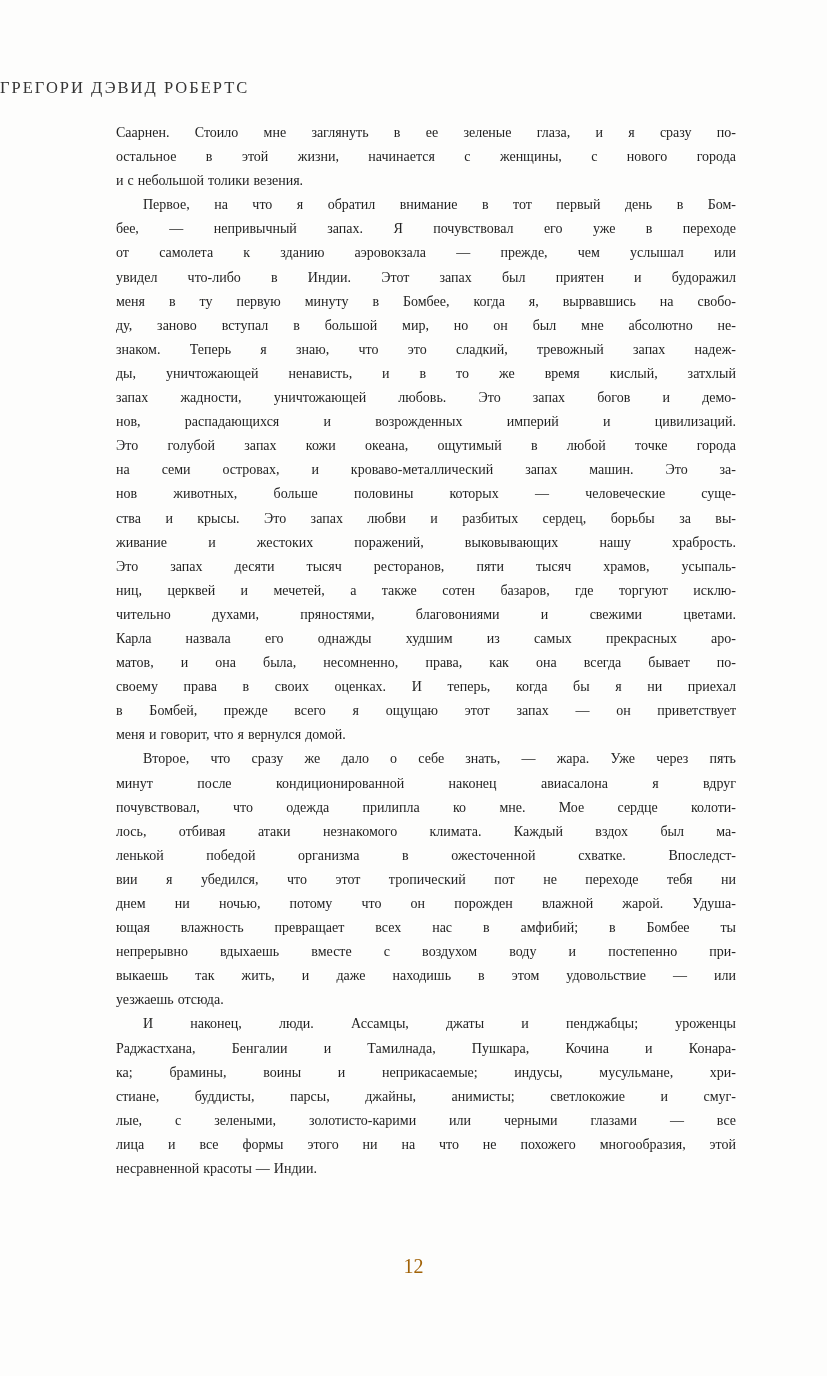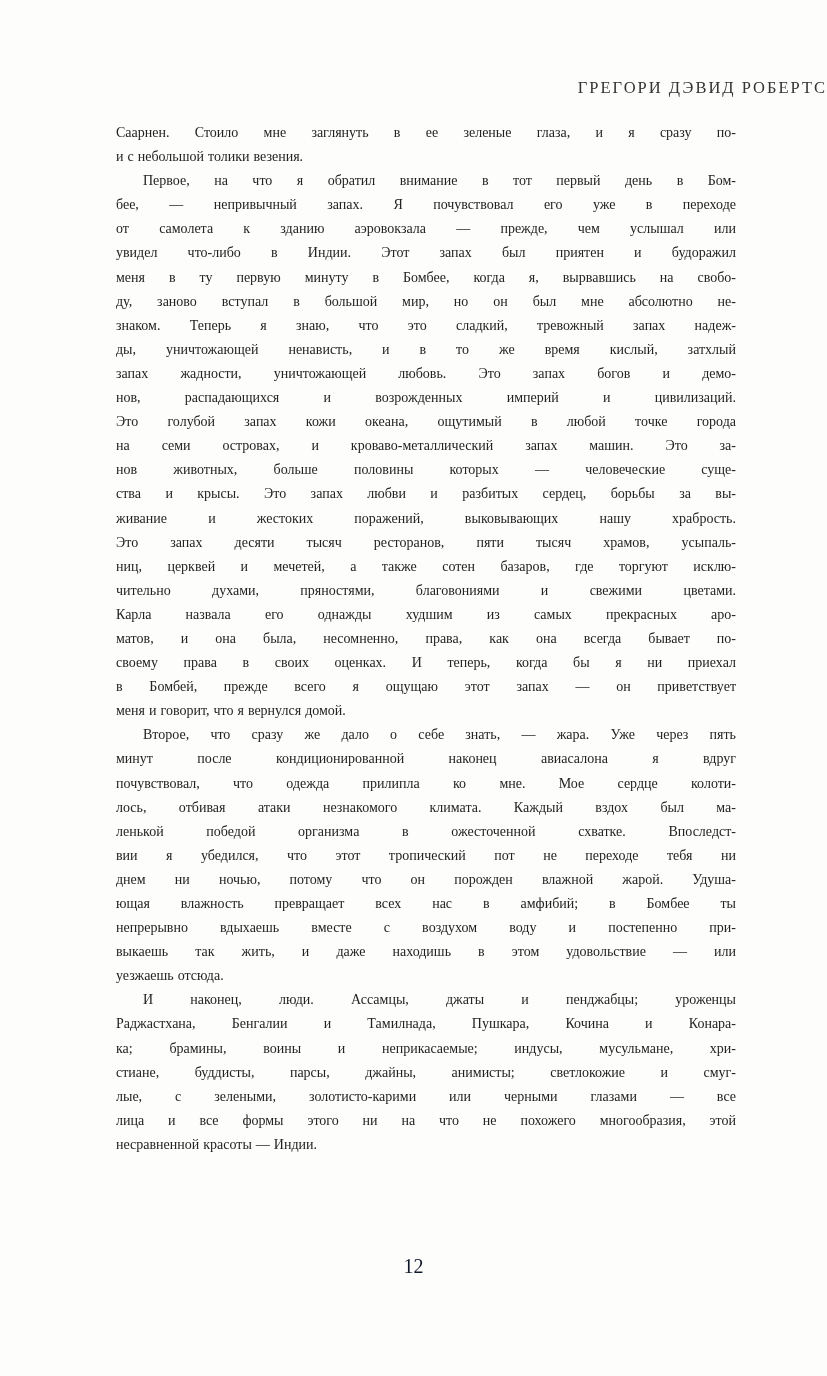--- a/index.html
+++ b/index.html
@@ -13,21 +13,21 @@
     height: 1376px;
     background: #fdfdfc;
     overflow: hidden;
     font-family: "Liberation Serif", "DejaVu Serif", serif;
   }
   .running-head {
     position: absolute;
     top: 79px;
     left: 0;
     width: 827px;
-    text-align: right;
+    text-align: left;
     font-size: 16.5px;
     line-height: 18px;
     letter-spacing: 2px;
     color: #343434;
     white-space: nowrap;
   }
   .text-block {
     position: absolute;
     top: 121px;
     left: 116px;
@@ -53,32 +53,33 @@
     text-indent: 27px;
   }
   .folio {
     position: absolute;
     top: 1255px;
     left: 0;
     width: 827px;
     text-align: center;
     font-size: 20px;
     line-height: 22px;
-    color: #0f172a;
+    color: #a16207;
   }
 </style>
 </head>
 <body>
 
 <div class="page">
   <div class="running-head">ГРЕГОРИ ДЭВИД РОБЕРТС</div>
 
   <div class="text-block" id="body-text">
       <div class="para">
         <div class="line">Саарнен. Стоило мне заглянуть в ее зеленые глаза, и я сразу по-</div>
+        <div class="line">остальное в этой жизни, начинается с женщины, с нового города</div>
         <div class="line last">и с небольшой толики везения.</div>
       </div>
       <div class="para">
         <div class="line indent">Первое, на что я обратил внимание в тот первый день в Бом-</div>
         <div class="line">бее, — непривычный запах. Я почувствовал его уже в переходе</div>
         <div class="line">от самолета к зданию аэровокзала — прежде, чем услышал или</div>
         <div class="line">увидел что-либо в Индии. Этот запах был приятен и будоражил</div>
         <div class="line">меня в ту первую минуту в Бомбее, когда я, вырвавшись на свобо-</div>
         <div class="line">ду, заново вступал в большой мир, но он был мне абсолютно не-</div>
         <div class="line">знаком. Теперь я знаю, что это сладкий, тревожный запах надеж-</div>

